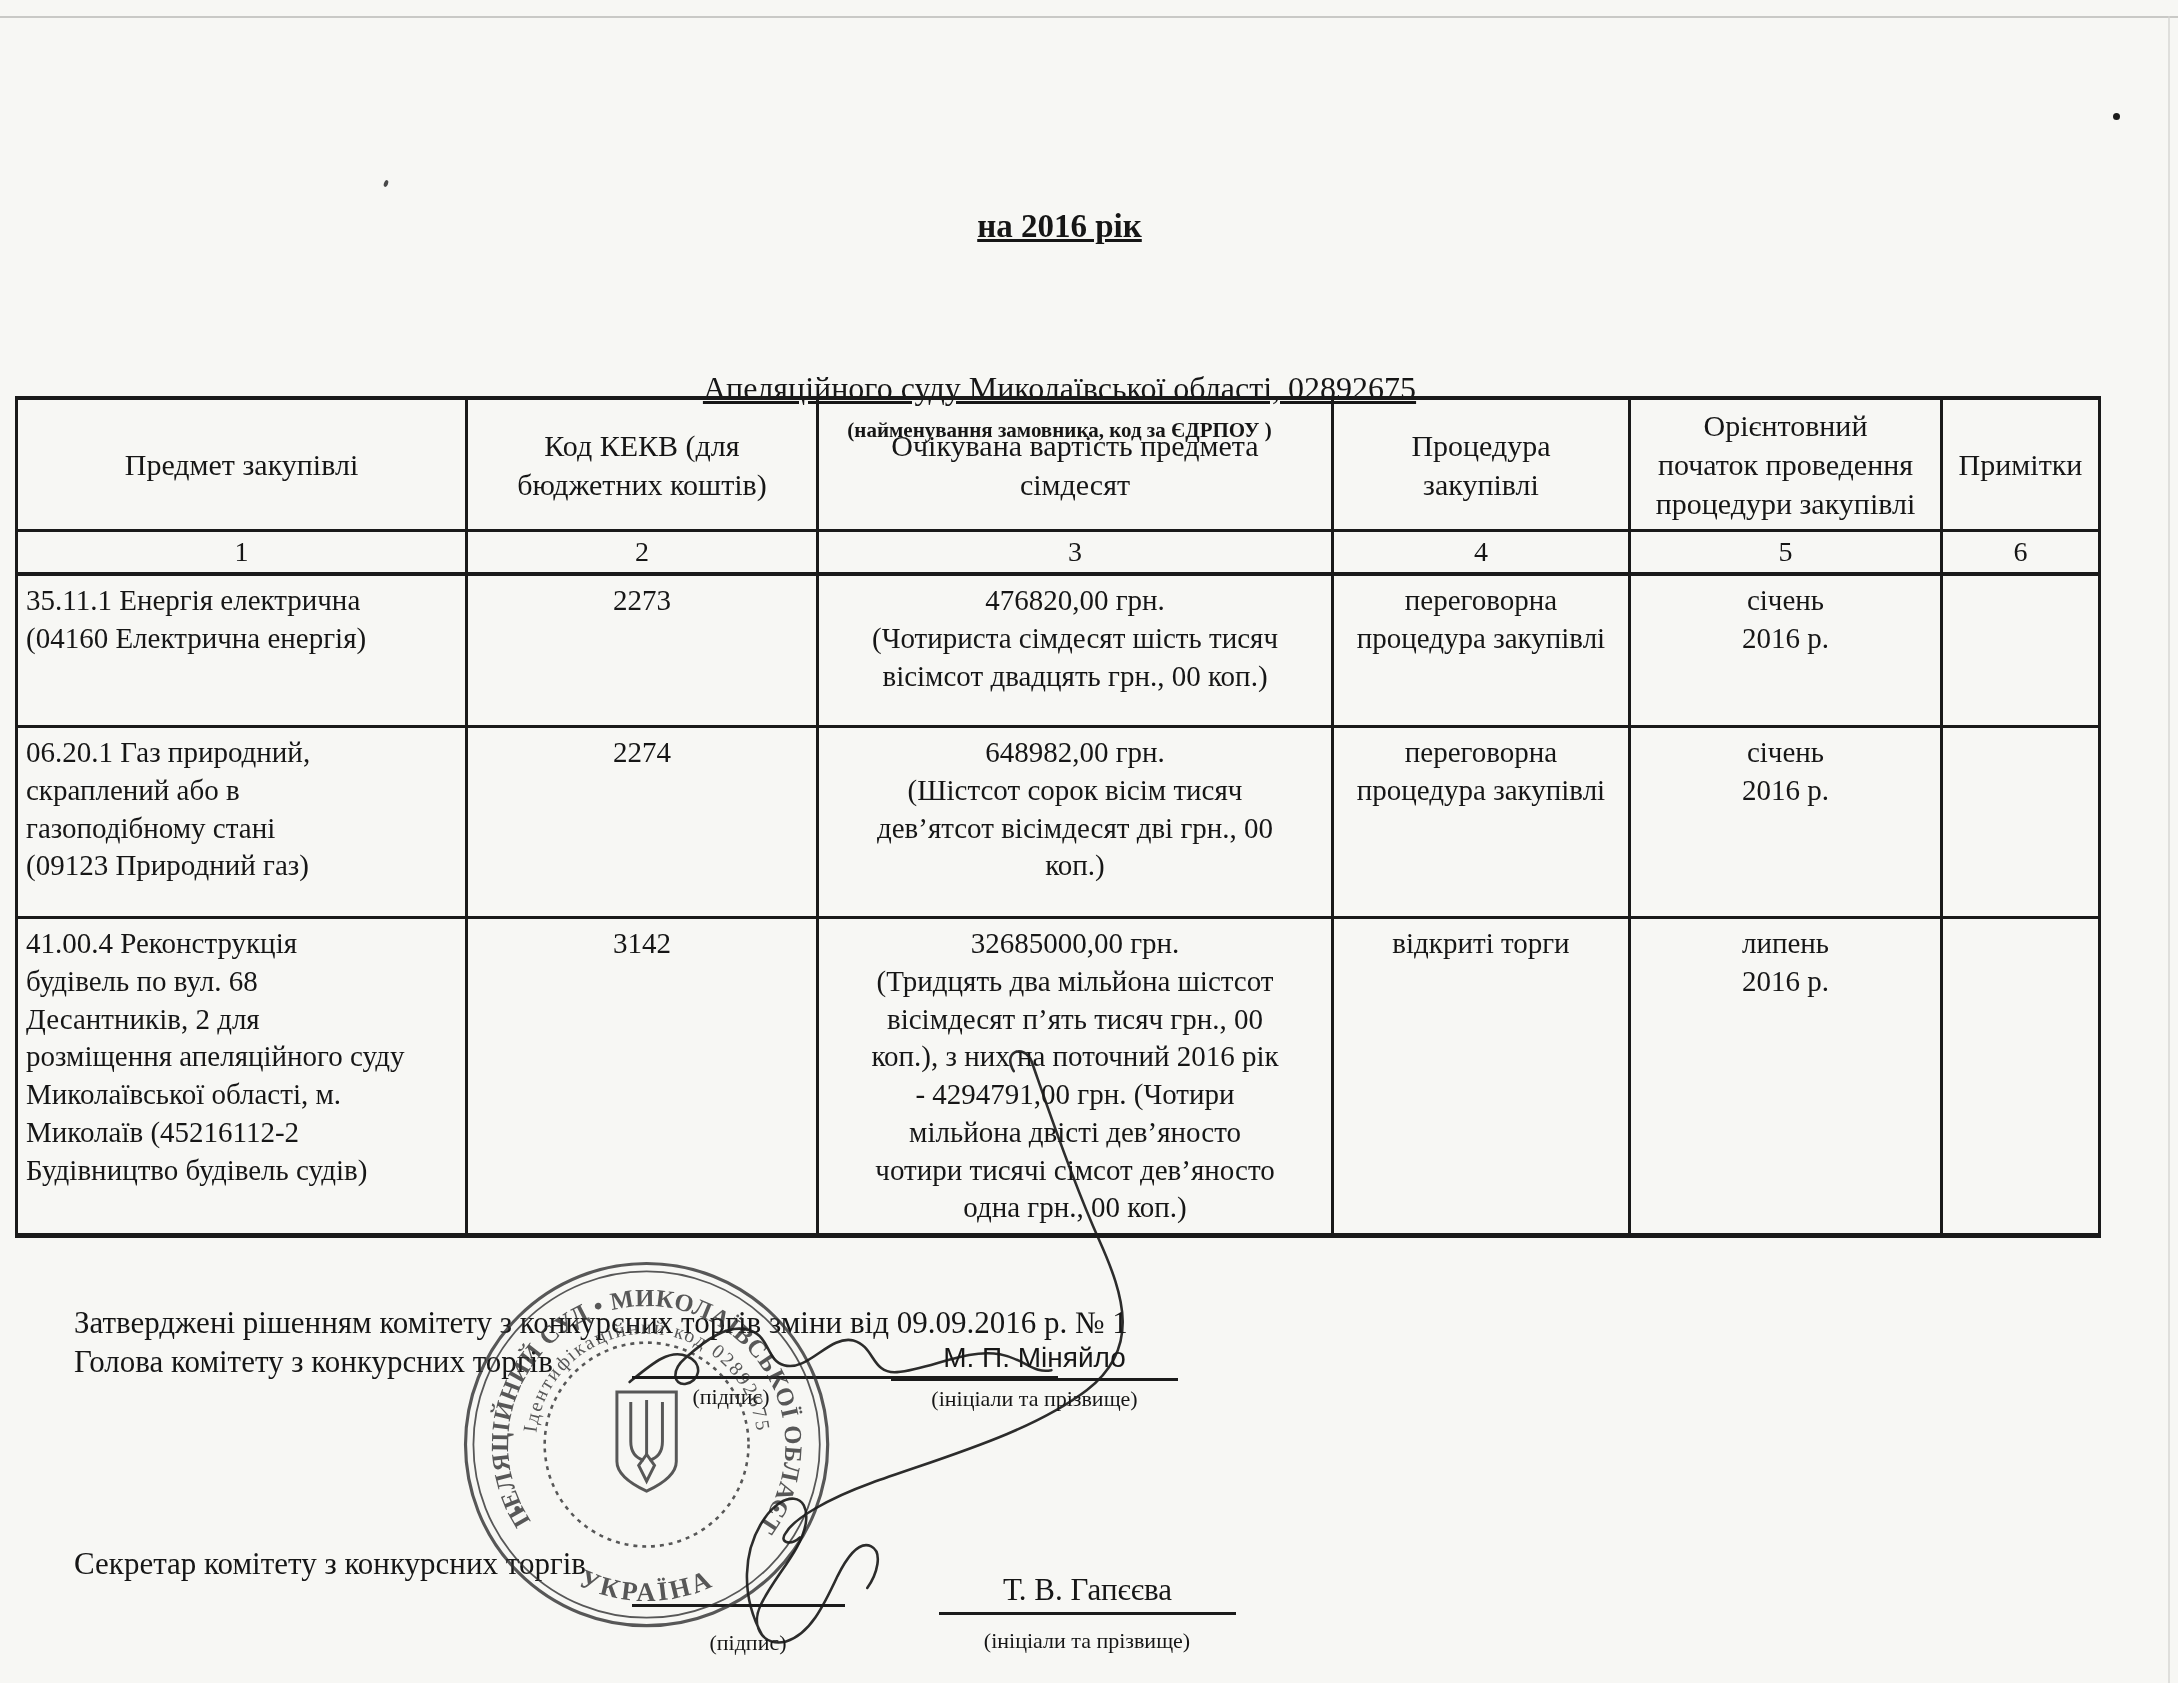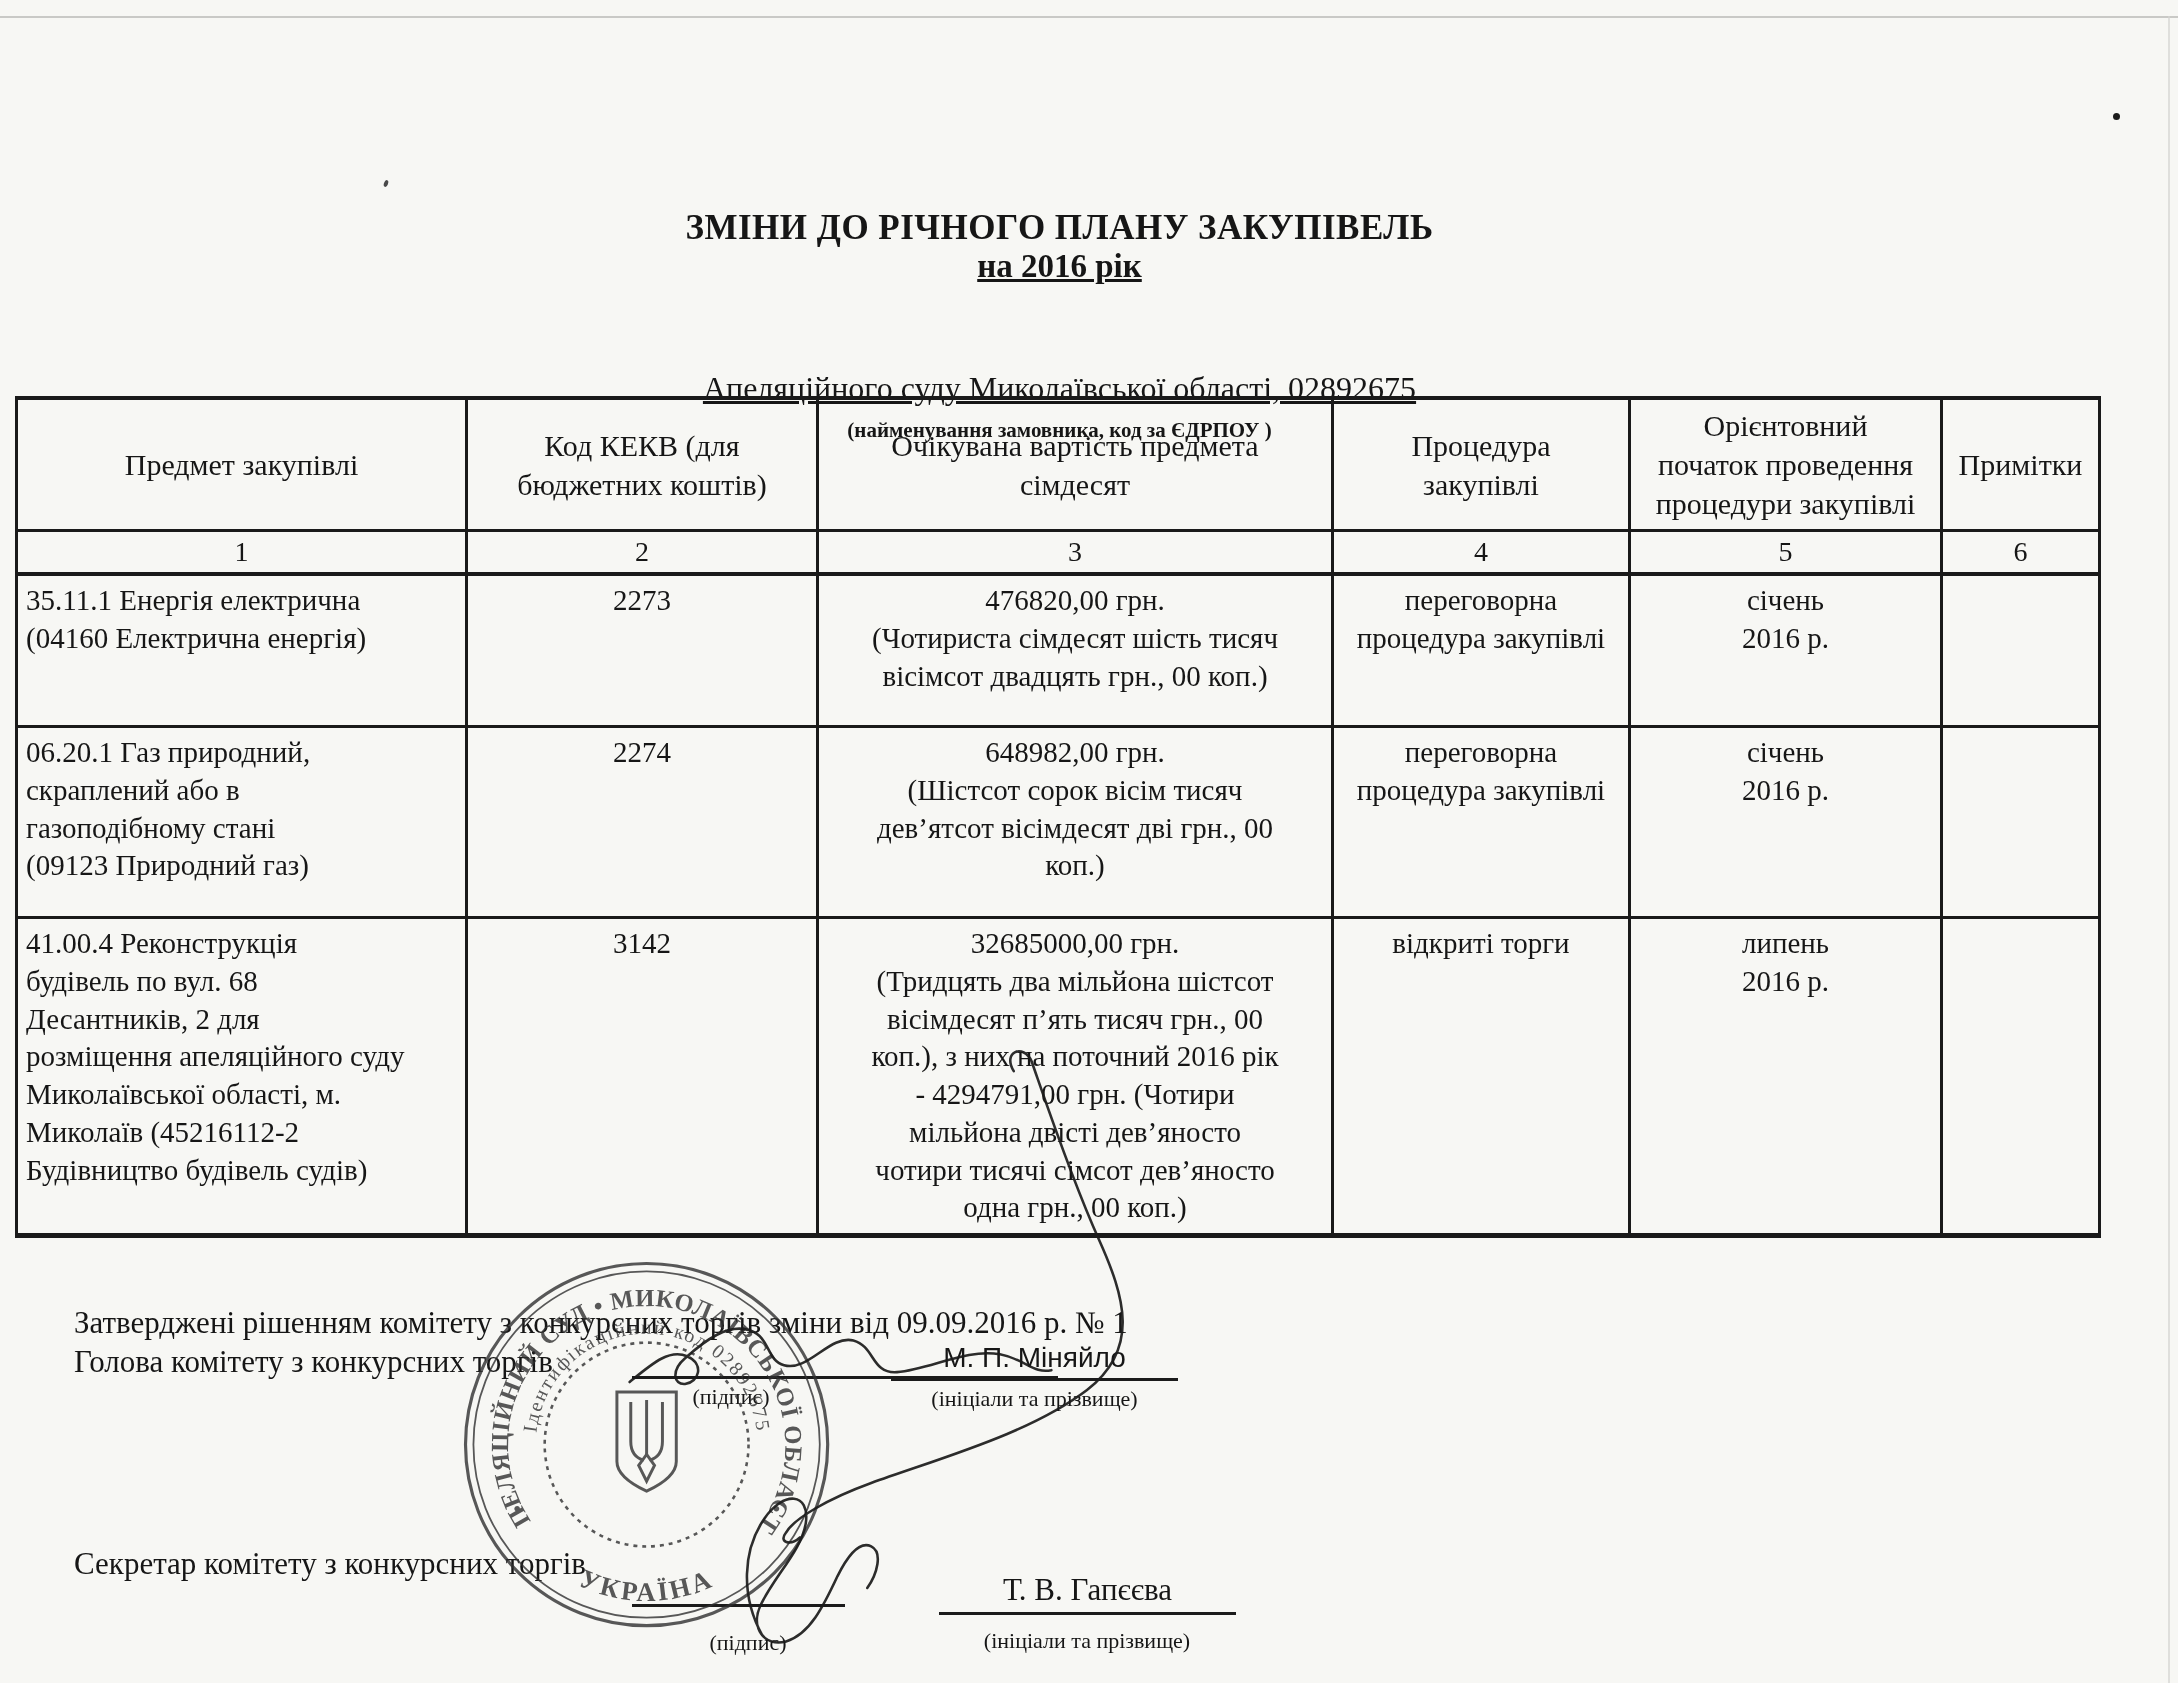--- a/index.html
+++ b/index.html
@@ -76,21 +76,20 @@
 <body>
 
 <div class="page">
 
   <div class="scan-top-line"></div>
   <div class="scan-right-line"></div>
   <div class="speck s1"></div>
   <div class="speck s2"></div>
 
   <div class="title-wrap">
-    <div class="doc-title">ЗМІНИ ДО РІЧНОГО ПЛАНУ ЗАКУПІВЕЛЬ</div>
     <div class="doc-title-year">на 2016 рік</div>
   </div>
 
   <div class="customer-wrap">
     <div class="customer-line">Апеляційного суду Миколаївської області, 02892675</div>
     <div class="customer-note">(найменування замовника, код за ЄДРПОУ )</div>
   </div>
 
   <table class="plan">
     <colgroup>

